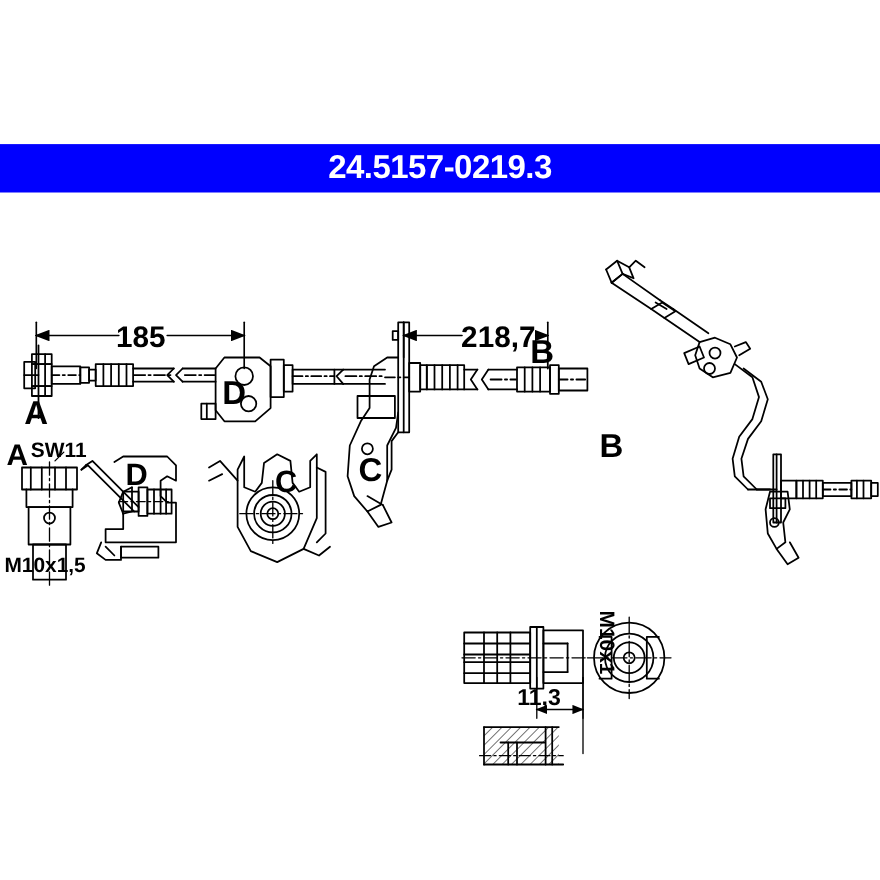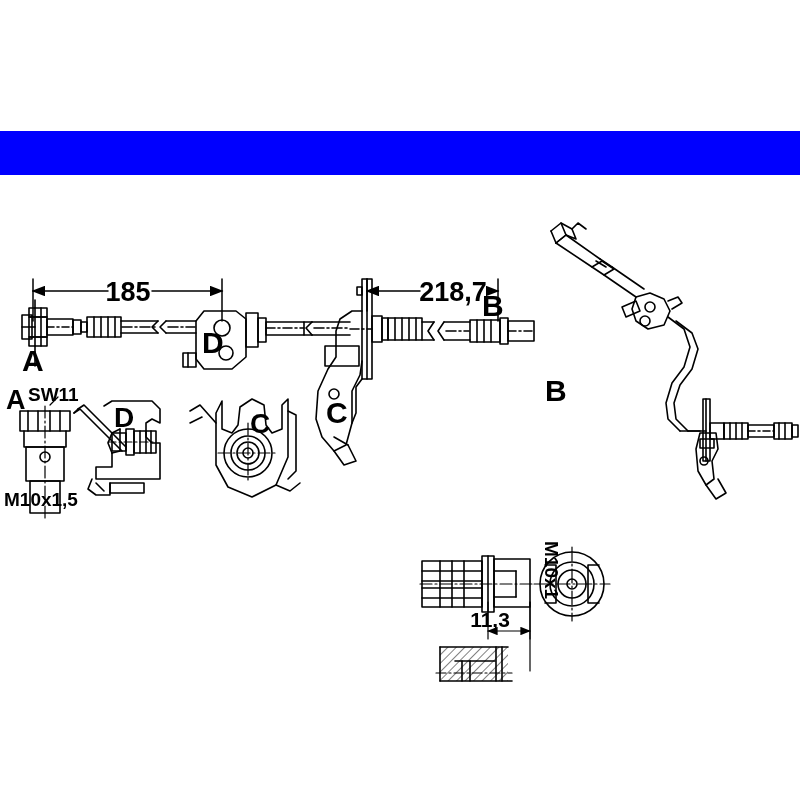--- a/index.html
+++ b/index.html
@@ -38,41 +38,42 @@
     font-family: "Liberation Sans", sans-serif;
     font-weight: bold;
     font-size: 30px;
     letter-spacing: -0.5px;
     white-space: nowrap;
     line-height: 1;
   }
   #drawing-area {
     position: absolute;
     left: 0;
-    top: 161px;
+    top: 175px;
     width: 800px;
     height: 625px;
   }
   svg.dwg {
     display: block;
     width: 800px;
     height: 625px;
   }
   .lbl {
     font-family: "Liberation Sans", sans-serif;
     font-weight: bold;
     fill: #000;
   }
 </style>
 </head>
 <body>
 
 <div id="page">
 
   <div id="title-bar">
+    <span class="t">24.5157-0219.3</span>
   </div>
 
   <div id="drawing-area">
     <svg class="dwg" viewBox="0 0 800 625" xmlns="http://www.w3.org/2000/svg">
       <defs>
         <marker id="ar" markerWidth="9" markerHeight="7" refX="8" refY="3.5" orient="auto">
           <polygon points="0,0 9,3.5 0,7" fill="#000"></polygon>
         </marker>
         <marker id="arl" markerWidth="9" markerHeight="7" refX="1" refY="3.5" orient="auto">
           <polygon points="9,0 0,3.5 9,7" fill="#000"></polygon>

